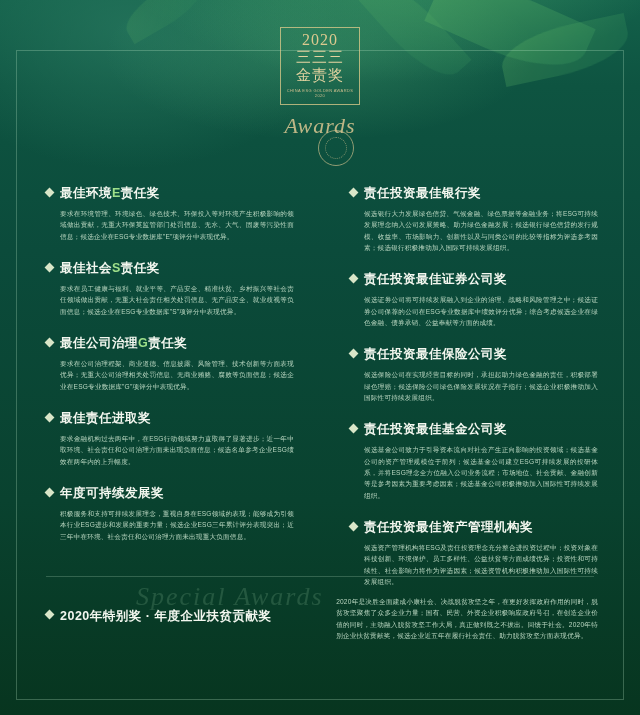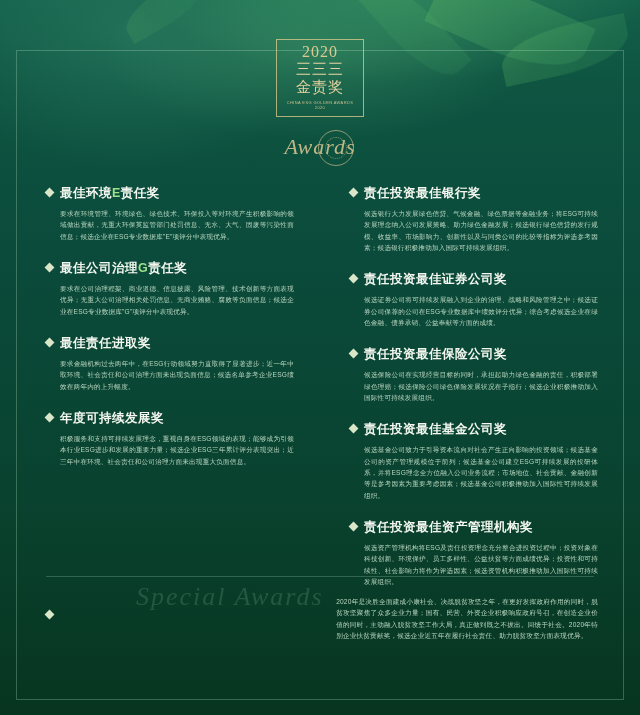--- a/index.html
+++ b/index.html
@@ -57,22 +57,22 @@
   .logo {
     position: absolute;
     left: 272px;
     top: 22px;
     width: 96px;
     height: 150px;
     text-align: center;
     color: #e8d9a6;
   }
   .logo .lbox {
-    width: 88px;
-    margin: 17px auto;
+    width: 80px;
+    margin: 5px auto;
     border: 1px solid rgba(225,205,140,0.75);
     padding: 4px 2px 6px;
     box-sizing: border-box;
   }
   .logo .year {
     font-size: 16px;
     letter-spacing: 1px;
     color: #dcc98f;
     line-height: 1.05;
     font-family: "Liberation Serif", serif;
@@ -261,20 +261,26 @@
   <div class="columns">
     <div class="col">
       <div class="award">
         <h3>
           <span class="bullet"></span><span>最佳环境</span><span class="hl">E</span><span>责任奖</span>
         </h3>
         <p>要求在环境管理、环境绿色、绿色技术、环保投入等对环境产生积极影响的领域做出贡献，无重大环保英监管部门处罚信息、无水、大气、固废等污染性面信息；候选企业在ESG专业数据库"E"项评分中表现优异。</p>
       </div>
       <div class="award">
         <h3>
+          <span class="bullet"></span><span>最佳社会</span><span class="hl">S</span><span>责任奖</span>
+        </h3>
+        <p>要求在员工健康与福利、就业平等、产品安全、精准扶贫、乡村振兴等社会责任领域做出贡献，无重大社会责任相关处罚信息、无产品安全、就业歧视等负面信息；候选企业在ESG专业数据库"S"项评分中表现优异。</p>
+      </div>
+      <div class="award">
+        <h3>
           <span class="bullet"></span><span>最佳公司治理</span><span class="hl">G</span><span>责任奖</span>
         </h3>
         <p>要求在公司治理程架、商业道德、信息披露、风险管理、技术创新等方面表现优异；无重大公司治理相关处罚信息、无商业贿赂、腐败等负面信息；候选企业在ESG专业数据库"G"项评分中表现优异。</p>
       </div>
       <div class="award">
         <h3>
           <span class="bullet"></span><span>最佳责任进取奖</span>
         </h3>
         <p>要求金融机构过去两年中，在ESG行动领域努力直取得了显著进步；近一年中取环境、社会责任和公司治理方面未出现负面信息；候选名单参考企业ESG绩效在两年内的上升幅度。</p>
       </div>
@@ -319,20 +325,20 @@
       </div>
     </div>
   </div>
 
   <div class="divider"></div>
 
   <div class="special">
     <div class="sleft">
       <div class="script">Special Awards</div>
       <h3>
-        <span class="bullet"></span>
+        <span class="bullet"></span><span>2020年特别奖 · 年度企业扶贫贡献奖</span>
       </h3>
     </div>
     <div class="sright">
       <p>2020年是决胜全面建成小康社会、决战脱贫攻坚之年，在更好发挥政府作用的同时，脱贫攻坚聚焦了众多企业力量；国有、民营、外资企业积极响应政府号召，在创造企业价值的同时，主动融入脱贫攻坚工作大局，真正做到既之不拔出。回馈于社会。2020年特别企业扶贫贡献奖，候选企业近五年在履行社会责任、助力脱贫攻坚方面表现优异。</p>
     </div>
   </div>
 </div>
 
 </body></html>

